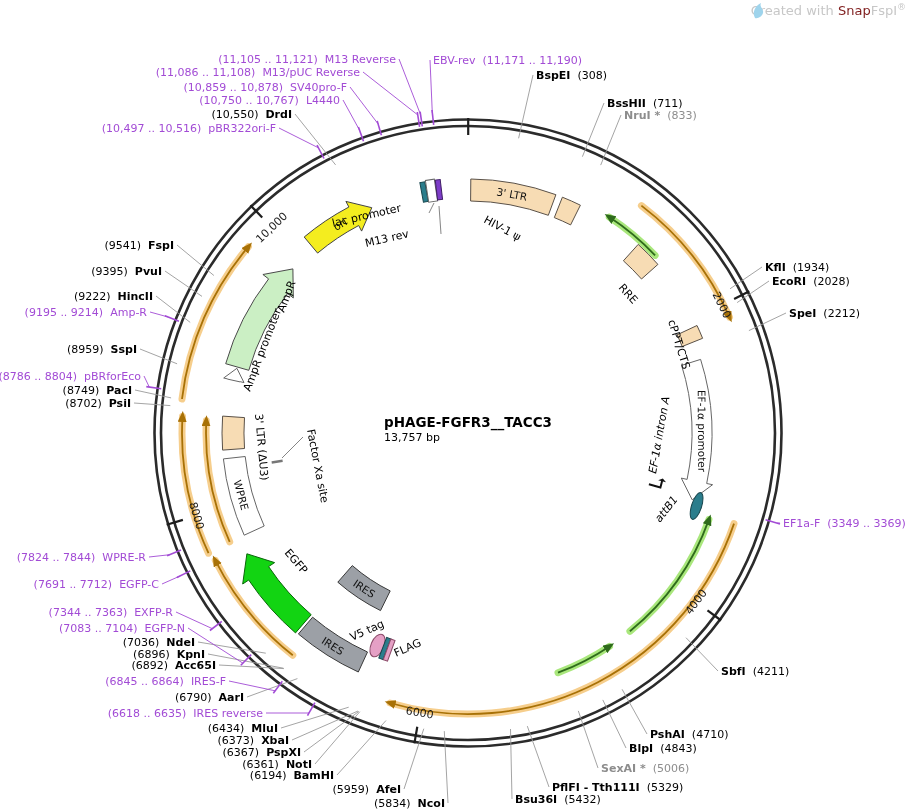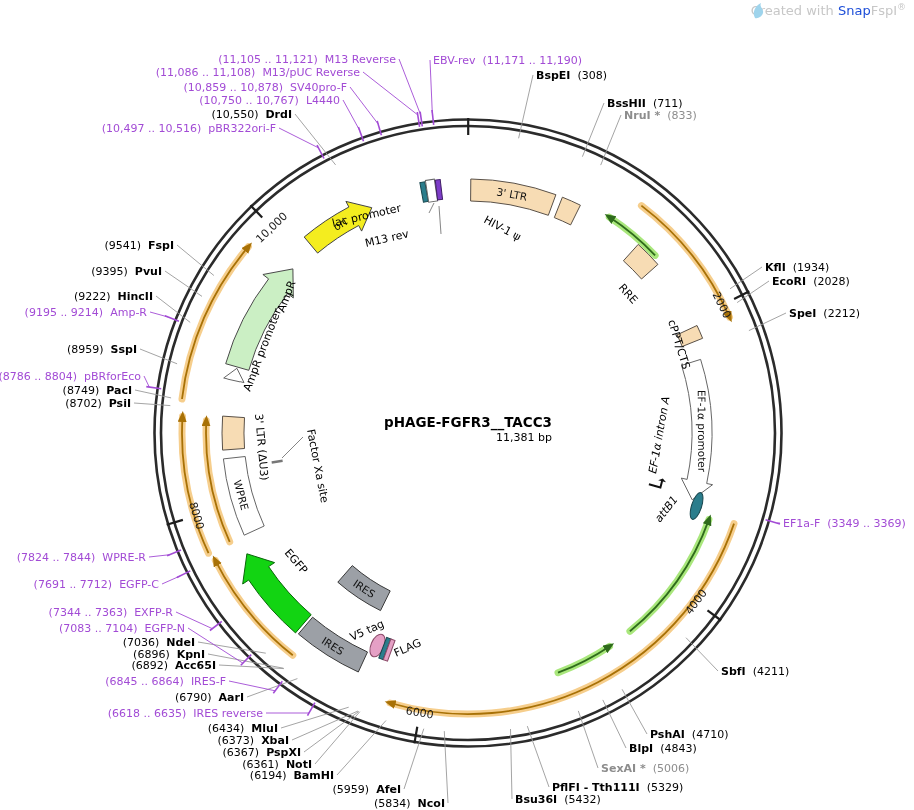--- a/index.html
+++ b/index.html
@@ -1,24 +1,24 @@
 <!DOCTYPE html>
 <html><head>
 <meta charset="utf-8">
 <style>
   html,body{margin:0;padding:0;background:#fff;}
   .stage{position:relative;width:914px;height:810px;background:#ffffff;overflow:hidden;
          font-family:"DejaVu Sans",sans-serif;}
   .stage svg{position:absolute;left:0;top:0;}
   .watermark{position:absolute;top:2px;right:8px;font-size:13px;color:#c7c7c7;
              display:flex;align-items:center;gap:5px;}
-  .watermark .wm-snap{color:#1d4ed8;}
+  .watermark .wm-snap{color:#7f1d1d;}
   .watermark .wm-reg{font-size:9px;vertical-align:super;}
   .plasmid-title{position:absolute;left:468px;top:414px;transform:translateX(-50%);
-                 text-align:right;line-height:1.25;}
+                 text-align:left;line-height:1.25;}
   .plasmid-title .pname{font-weight:bold;font-size:13.5px;color:#000;white-space:nowrap;}
   .plasmid-title .psize{font-size:11px;color:#000;}
   text{font-family:"DejaVu Sans",sans-serif;}
   .nm{font-weight:bold;}
   .site{font-size:11px;}
   .freelab{font-size:11px;fill:#000;}
   .bandlab{font-size:10.5px;fill:#111;}
   .ticklab{font-size:11px;fill:#1a1a1a;}
 </style>
 </head>
@@ -360,15 +360,15 @@
     <svg width="15" height="17" viewBox="0 0 15 17">
       <path d="M4 16 C1 10 4 4 10 1 C8 5 13 7 12 11 C11 14.5 7 17 4 16 Z" fill="#9fd4ec"></path>
     </svg>
     <span>
       <span>Created with </span><span class="wm-snap">Snap</span><span>FspI</span><span class="wm-reg">®</span>
     </span>
   </div>
 
   <div class="plasmid-title">
     <div class="pname">pHAGE-FGFR3__TACC3</div>
-    <div class="psize">11,381 bp</div>
+    <div class="psize">13,757 bp</div>
   </div>
 </div>
 
 </body></html>

